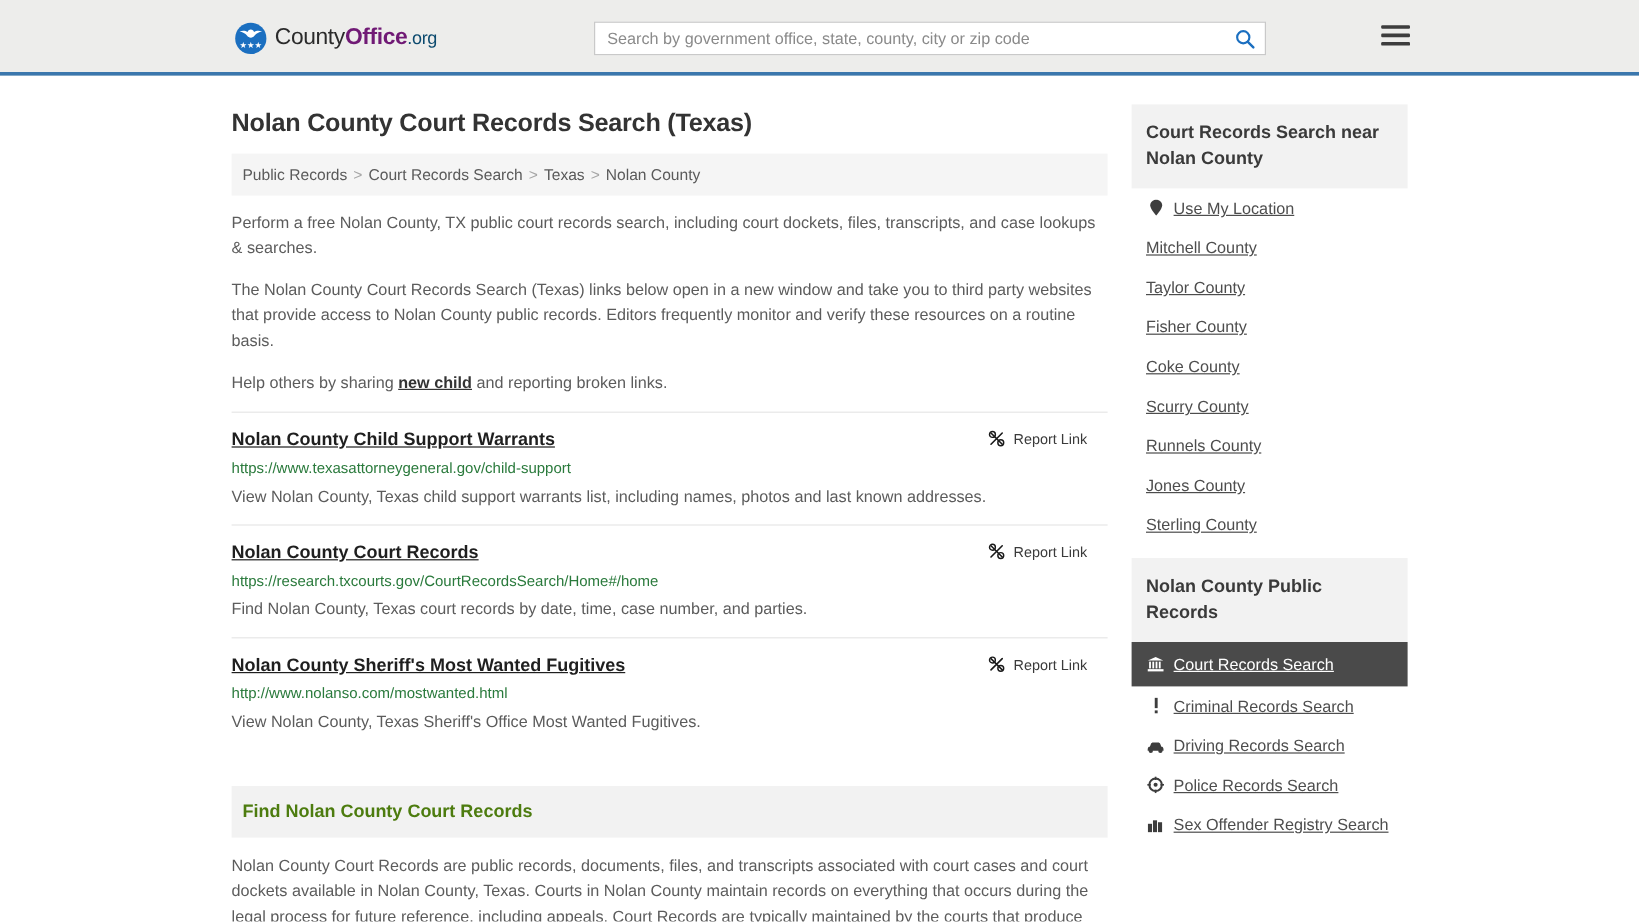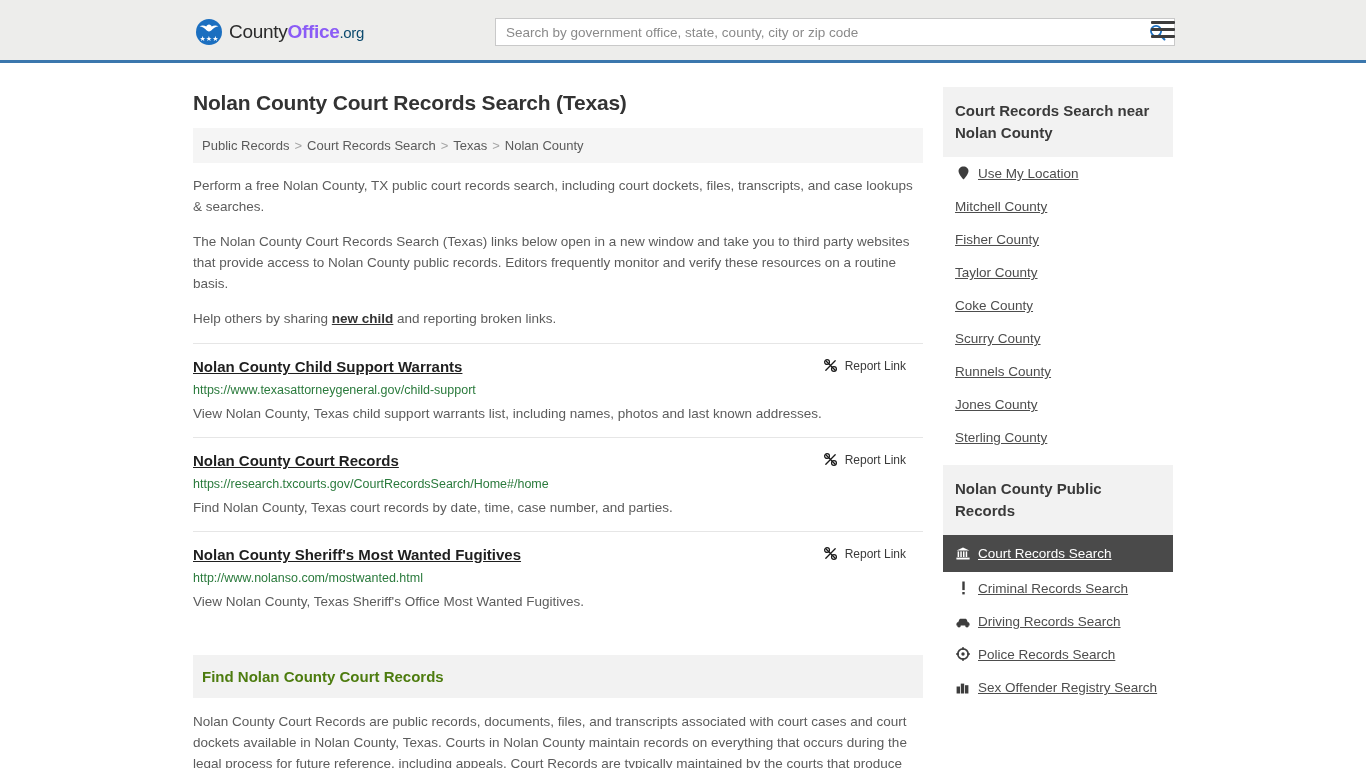--- a/index.html
+++ b/index.html
@@ -51,28 +51,28 @@
     line-height: 7px;
     letter-spacing: 0px;
     color: #fff;
   }
   .logo-text {
     font-size: 19px;
     color: #2b2b2b;
     letter-spacing: -0.3px;
     white-space: nowrap;
   }
-  .logo-text .b { color: #8b5cf6; font-weight: bold; }
+  .logo-text .b { color: #701a75; font-weight: bold; }
   .logo-text .tld { font-size: 15px; color: #0c4a6e; }
 
   .search-wrap {
     position: absolute;
     left: 495px;
     top: 18px;
-    width: 680px;
+    width: 560px;
     height: 28px;
     background: #ffffff;
     border: 1px solid #c9c9c9;
     display: flex;
     align-items: center;
   }
   .search-input {
     flex: 1 1 auto;
     border: 0;
     outline: none;
@@ -356,22 +356,22 @@
       <div class="card-head">Court Records Search near Nolan County</div>
       <ul class="side-list">
         <li>
           <span class="side-item-ico">
             <svg width="11" height="14" viewBox="0 0 11 14">
               <path d="M5.5 0.4 C2.6 0.4 0.5 2.5 0.5 5.1 C0.5 8.4 5.5 13.6 5.5 13.6 C5.5 13.6 10.5 8.4 10.5 5.1 C10.5 2.5 8.4 0.4 5.5 0.4 Z" fill="#3d3d3d"></path>
             </svg>
           </span><a>Use My Location</a>
         </li>
         <li><a>Mitchell County</a></li>
+        <li><a>Taylor County</a></li>
         <li><a>Fisher County</a></li>
-        <li><a>Taylor County</a></li>
         <li><a>Coke County</a></li>
         <li><a>Scurry County</a></li>
         <li><a>Runnels County</a></li>
         <li><a>Jones County</a></li>
         <li><a>Sterling County</a></li>
       </ul>
 
       <div class="card-gap"></div>
 
       <div class="card-head">Nolan County Public Records</div>

